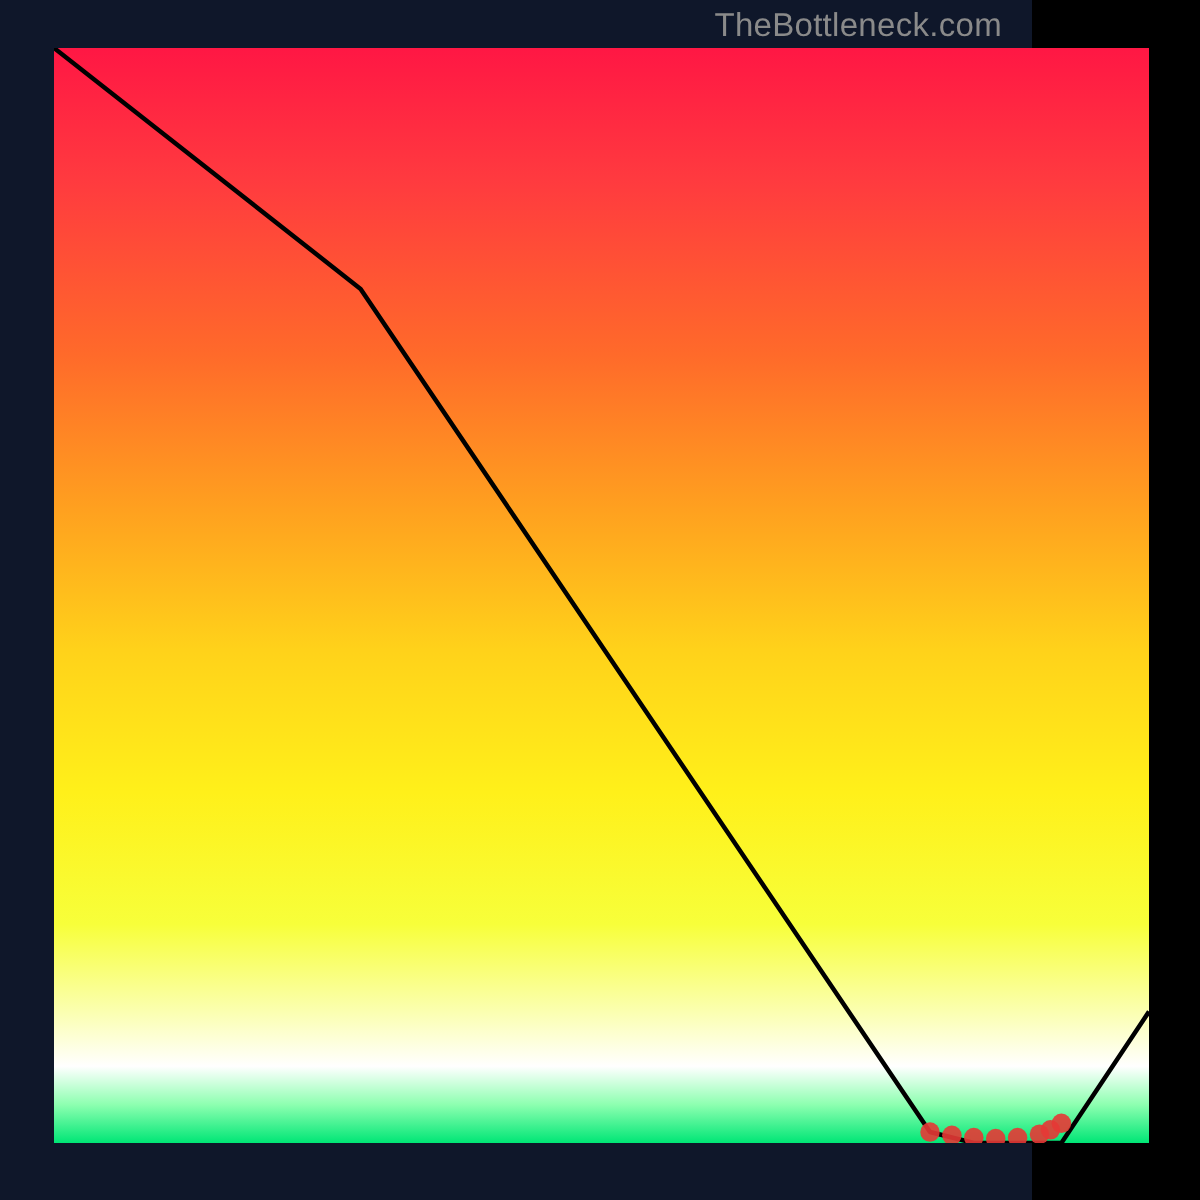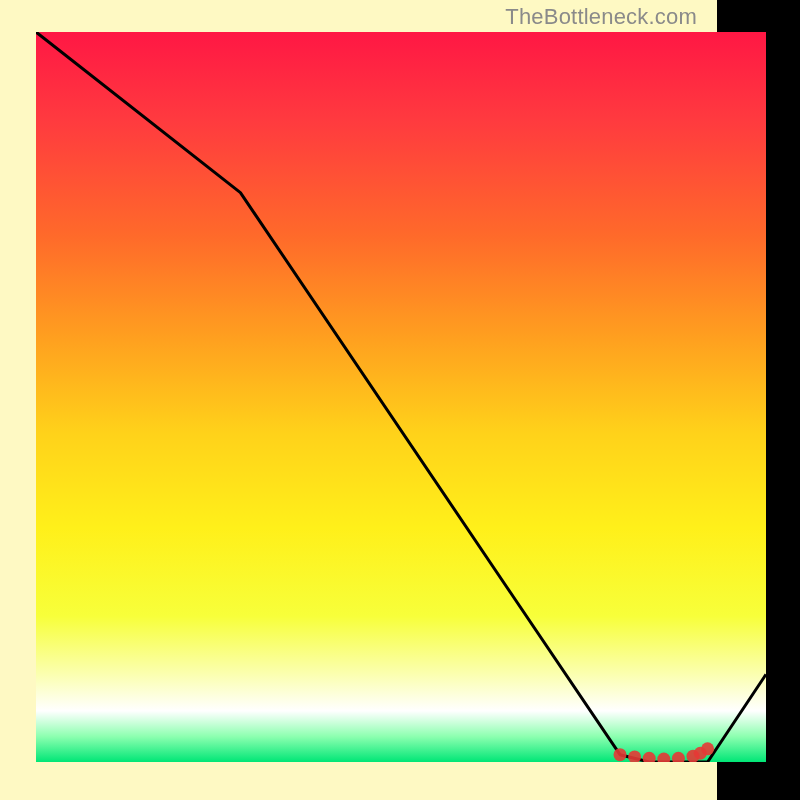--- a/index.html
+++ b/index.html
@@ -8,22 +8,21 @@
     width: 800px;
     height: 800px;
     background: #000;
     font-family: Arial, sans-serif;
     overflow: hidden;
   }
   .container {
     position: relative;
     width: 688px;
     height: 800px;
-    background: #fef9c3;
-    padding-left: 29px;
+    background: #0f172a;
   }
   .attribution {
     position: absolute;
     top: 4px;
     right: 20px;
     color: #8a8a8a;
     font-size: 22px;
     font-weight: 500;
     letter-spacing: 0.2px;
   }

